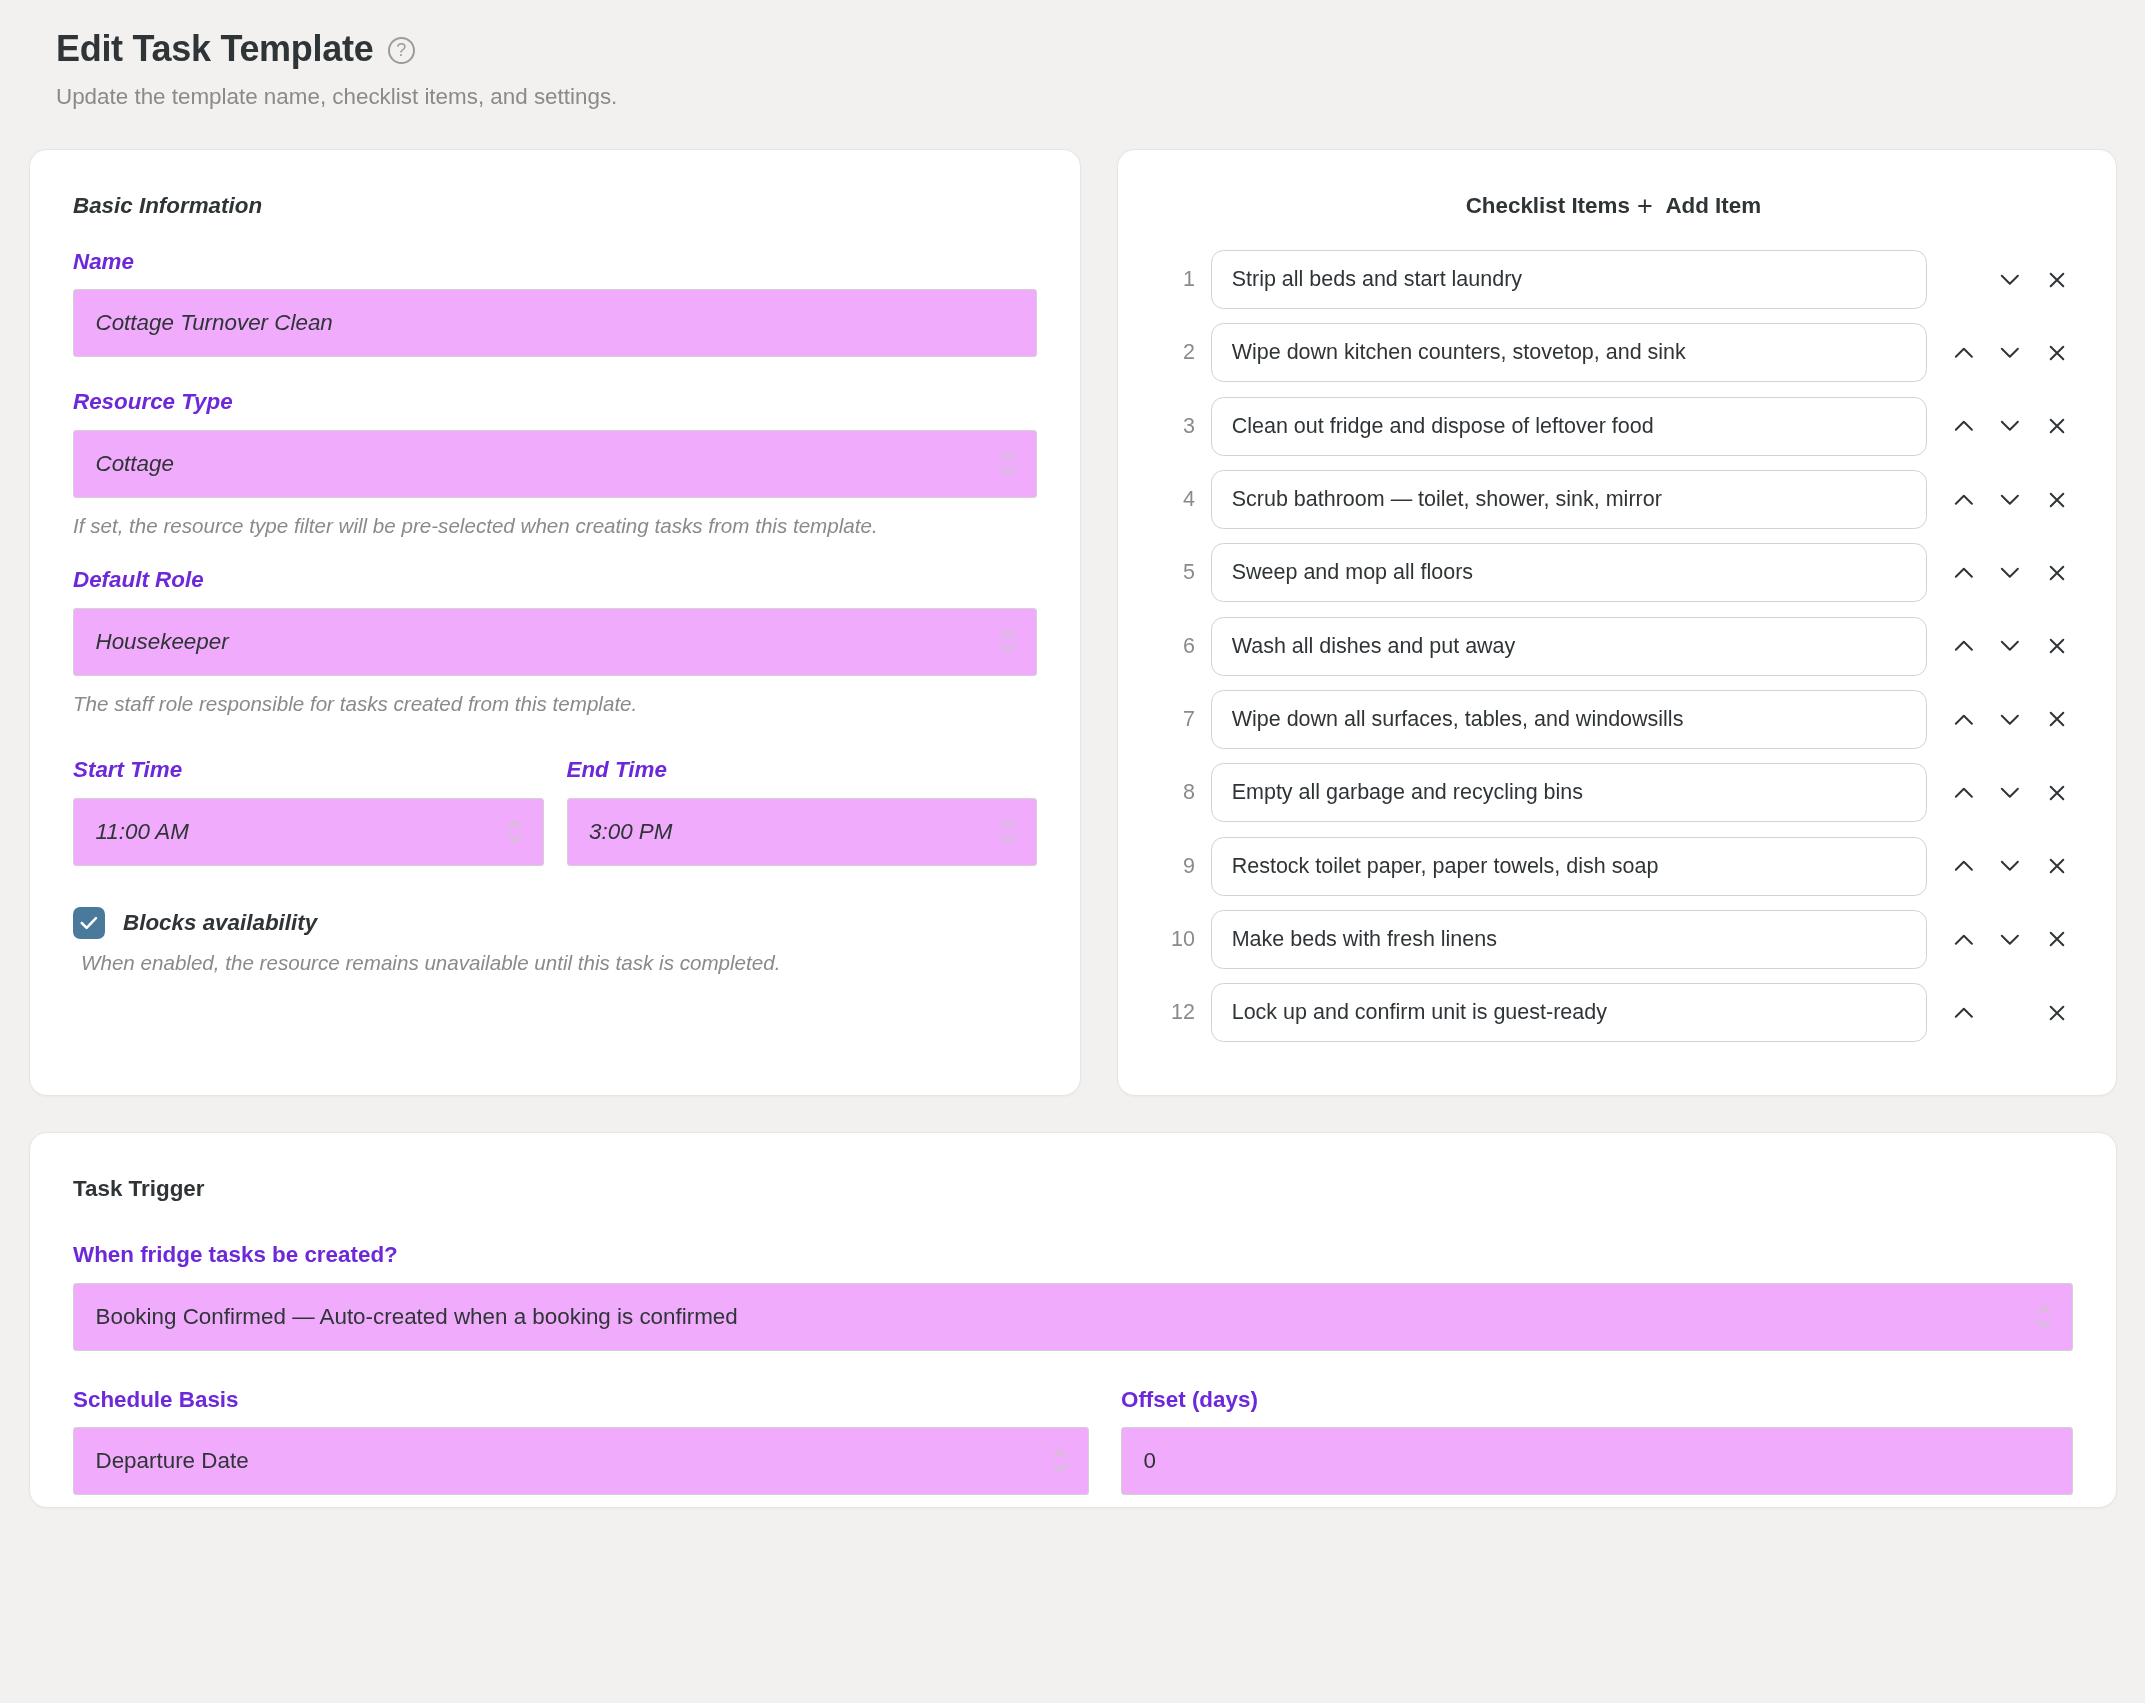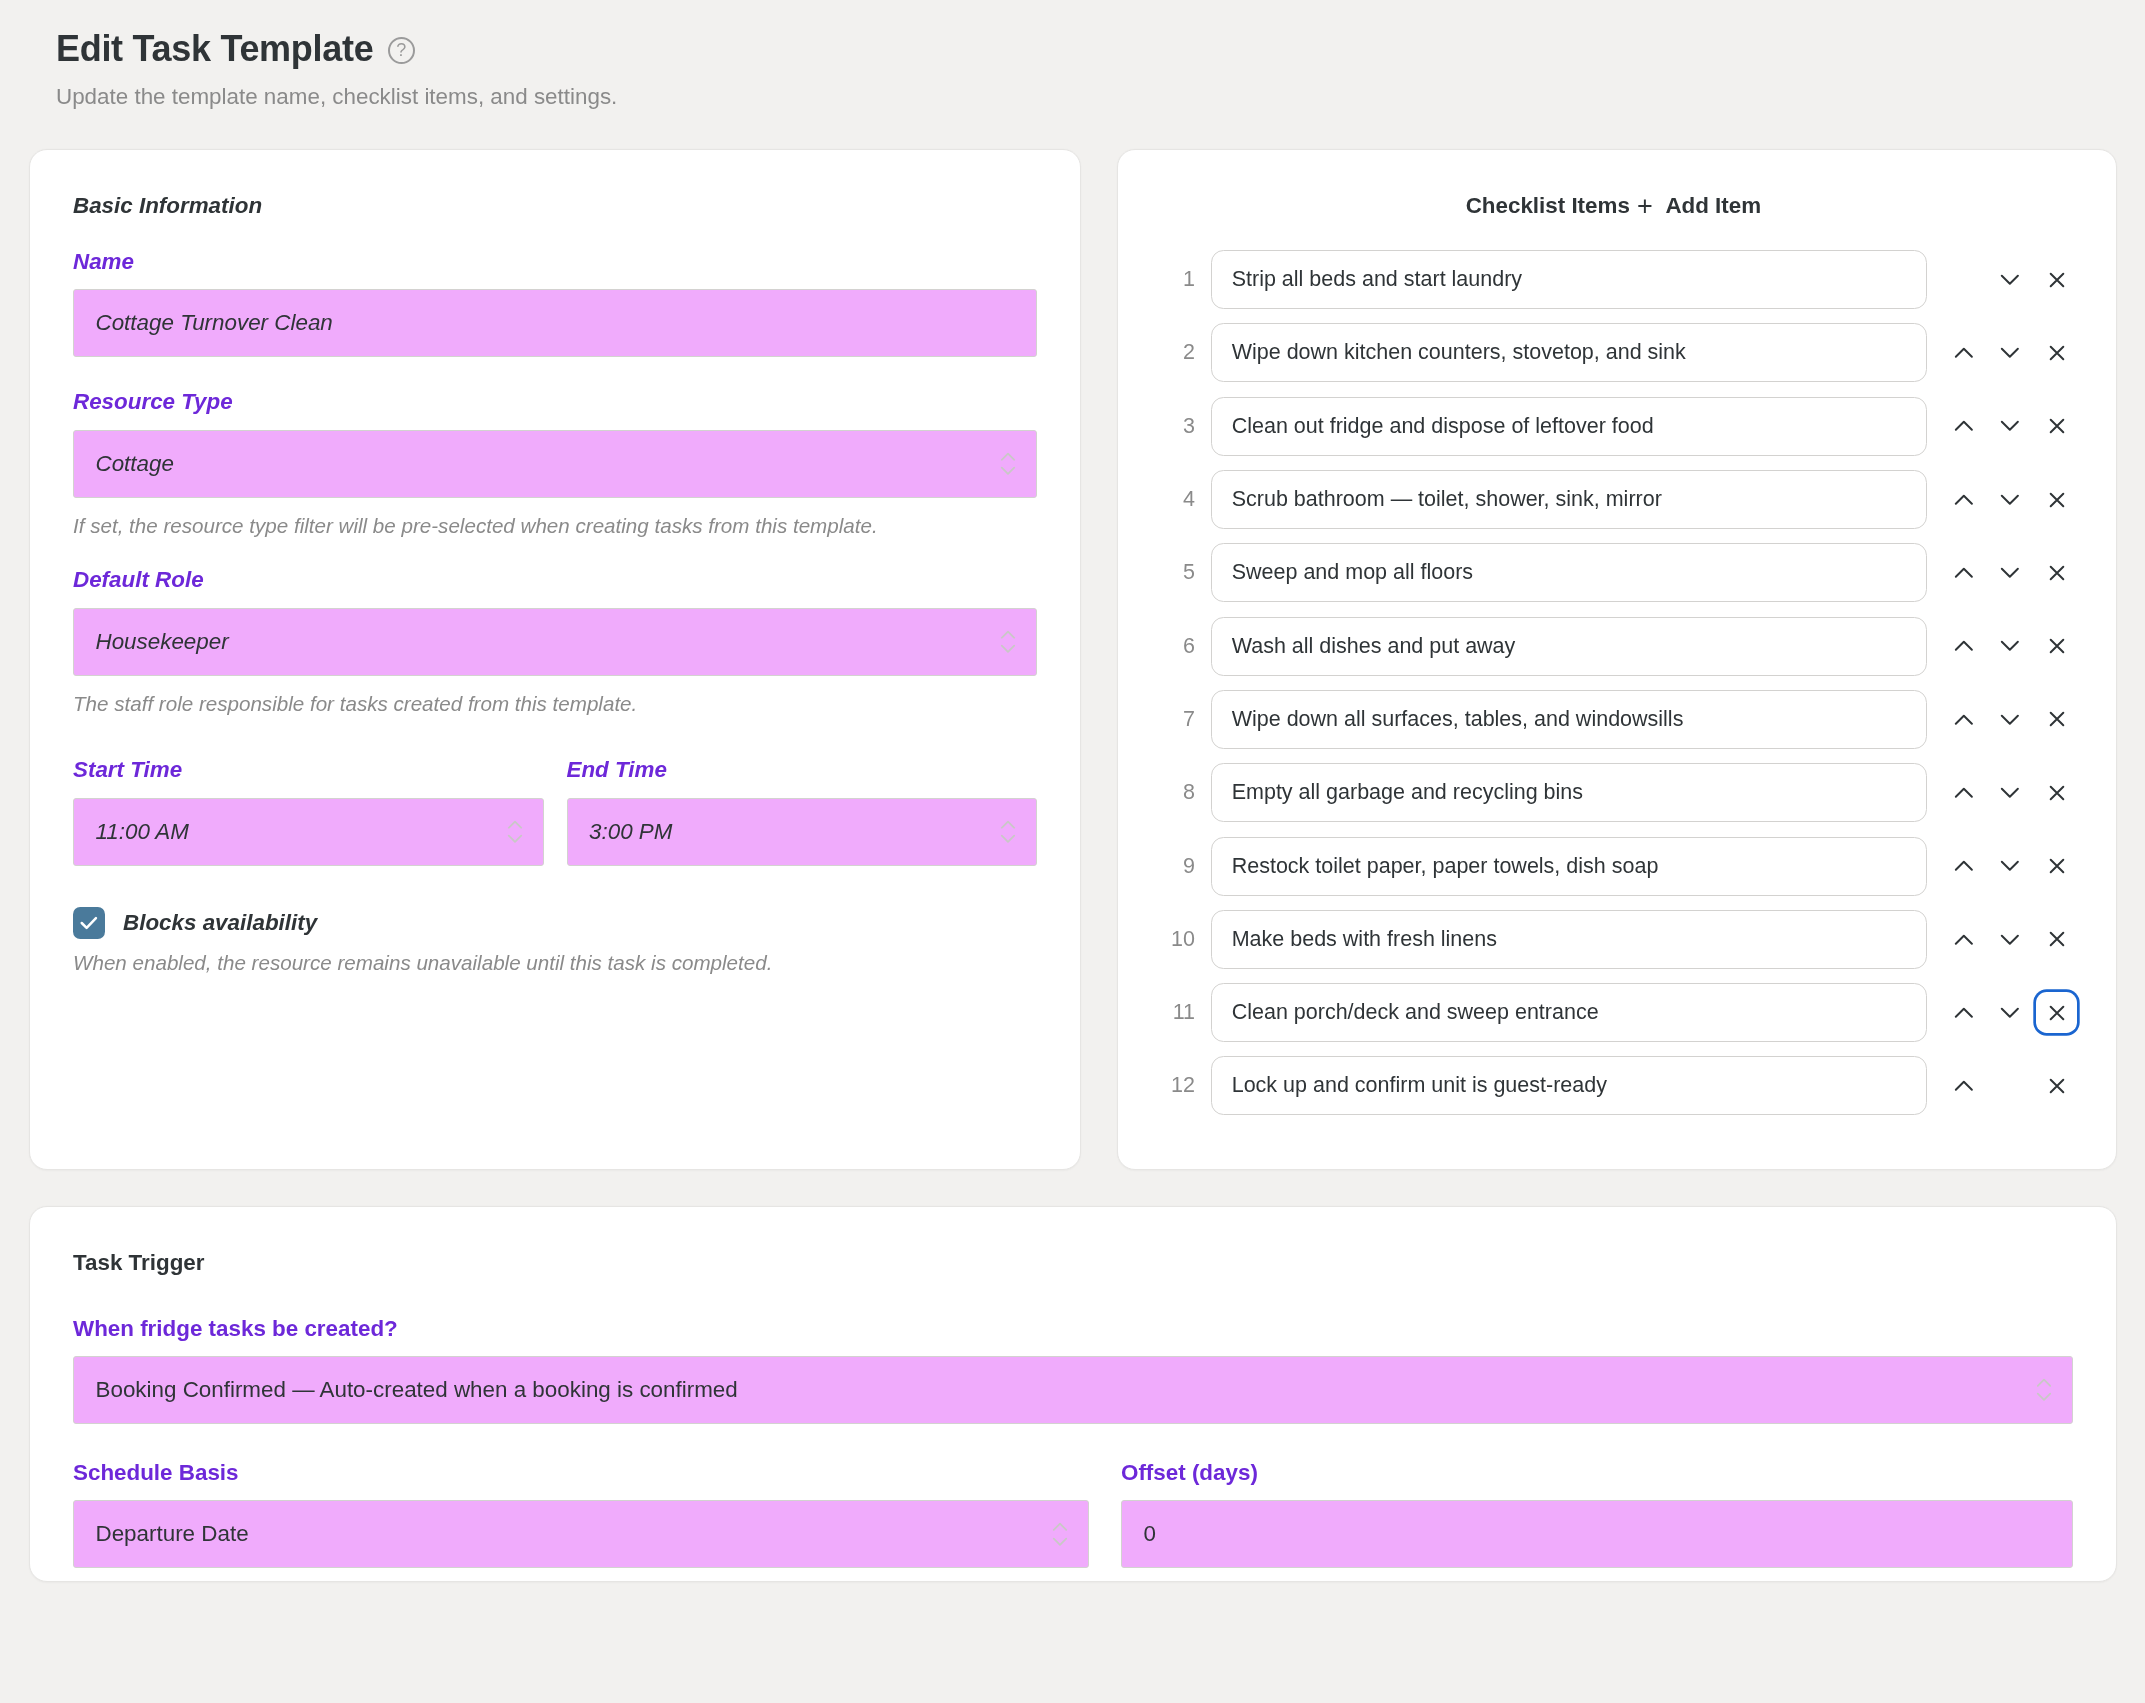--- a/index.html
+++ b/index.html
@@ -134,20 +134,21 @@
   .checkbox svg { display: block; }
   .checkbox-label {
     font-size: 22.4px;
     font-weight: bold;
     color: #2f3437;
   }
   .checkbox-help {
     font-size: 20.6px;
     color: #8a8a8a;
     margin-top: 12.5px;
+    margin-left: 8px;
   }
 
   
   .checklist-header {
     display: flex;
     align-items: center;
     justify-content: center;
     margin-bottom: 27px;
   }
   .checklist-title {
@@ -553,41 +554,20 @@
                 </svg>
               </button>
               <button class="icon-btn">
                 <svg width="18" height="18" viewBox="0 0 20 20">
                   <path d="M3 3 L17 17 M17 3 L3 17" stroke="currentColor" stroke-width="2.2" fill="none" stroke-linecap="round"></path>
                 </svg>
               </button>
             </div>
           </div>
           <div class="checklist-row">
-            <div class="row-num">11</div>
-            <div class="row-input">Clean porch/deck and sweep entrance</div>
-            <div class="row-actions">
-              <button class="icon-btn">
-                <svg width="19.7" height="11.6" viewBox="0 0 22 13">
-                  <path d="M2 11 L11 2 L20 11" stroke="currentColor" stroke-width="2.2" fill="none" stroke-linecap="round" stroke-linejoin="round"></path>
-                </svg>
-              </button>
-              <button class="icon-btn">
-                <svg width="19.7" height="11.6" viewBox="0 0 22 13">
-                  <path d="M2 2 L11 11 L20 2" stroke="currentColor" stroke-width="2.2" fill="none" stroke-linecap="round" stroke-linejoin="round"></path>
-                </svg>
-              </button>
-              <button class="icon-btn focused">
-                <svg width="18" height="18" viewBox="0 0 20 20">
-                  <path d="M3 3 L17 17 M17 3 L3 17" stroke="currentColor" stroke-width="2.2" fill="none" stroke-linecap="round"></path>
-                </svg>
-              </button>
-            </div>
-          </div>
-          <div class="checklist-row">
             <div class="row-num">12</div>
             <div class="row-input">Lock up and confirm unit is guest-ready</div>
             <div class="row-actions">
               <button class="icon-btn">
                 <svg width="19.7" height="11.6" viewBox="0 0 22 13">
                   <path d="M2 11 L11 2 L20 11" stroke="currentColor" stroke-width="2.2" fill="none" stroke-linecap="round" stroke-linejoin="round"></path>
                 </svg>
               </button>
               <button class="icon-btn placeholder">
                 <svg width="19.7" height="11.6" viewBox="0 0 22 13">

